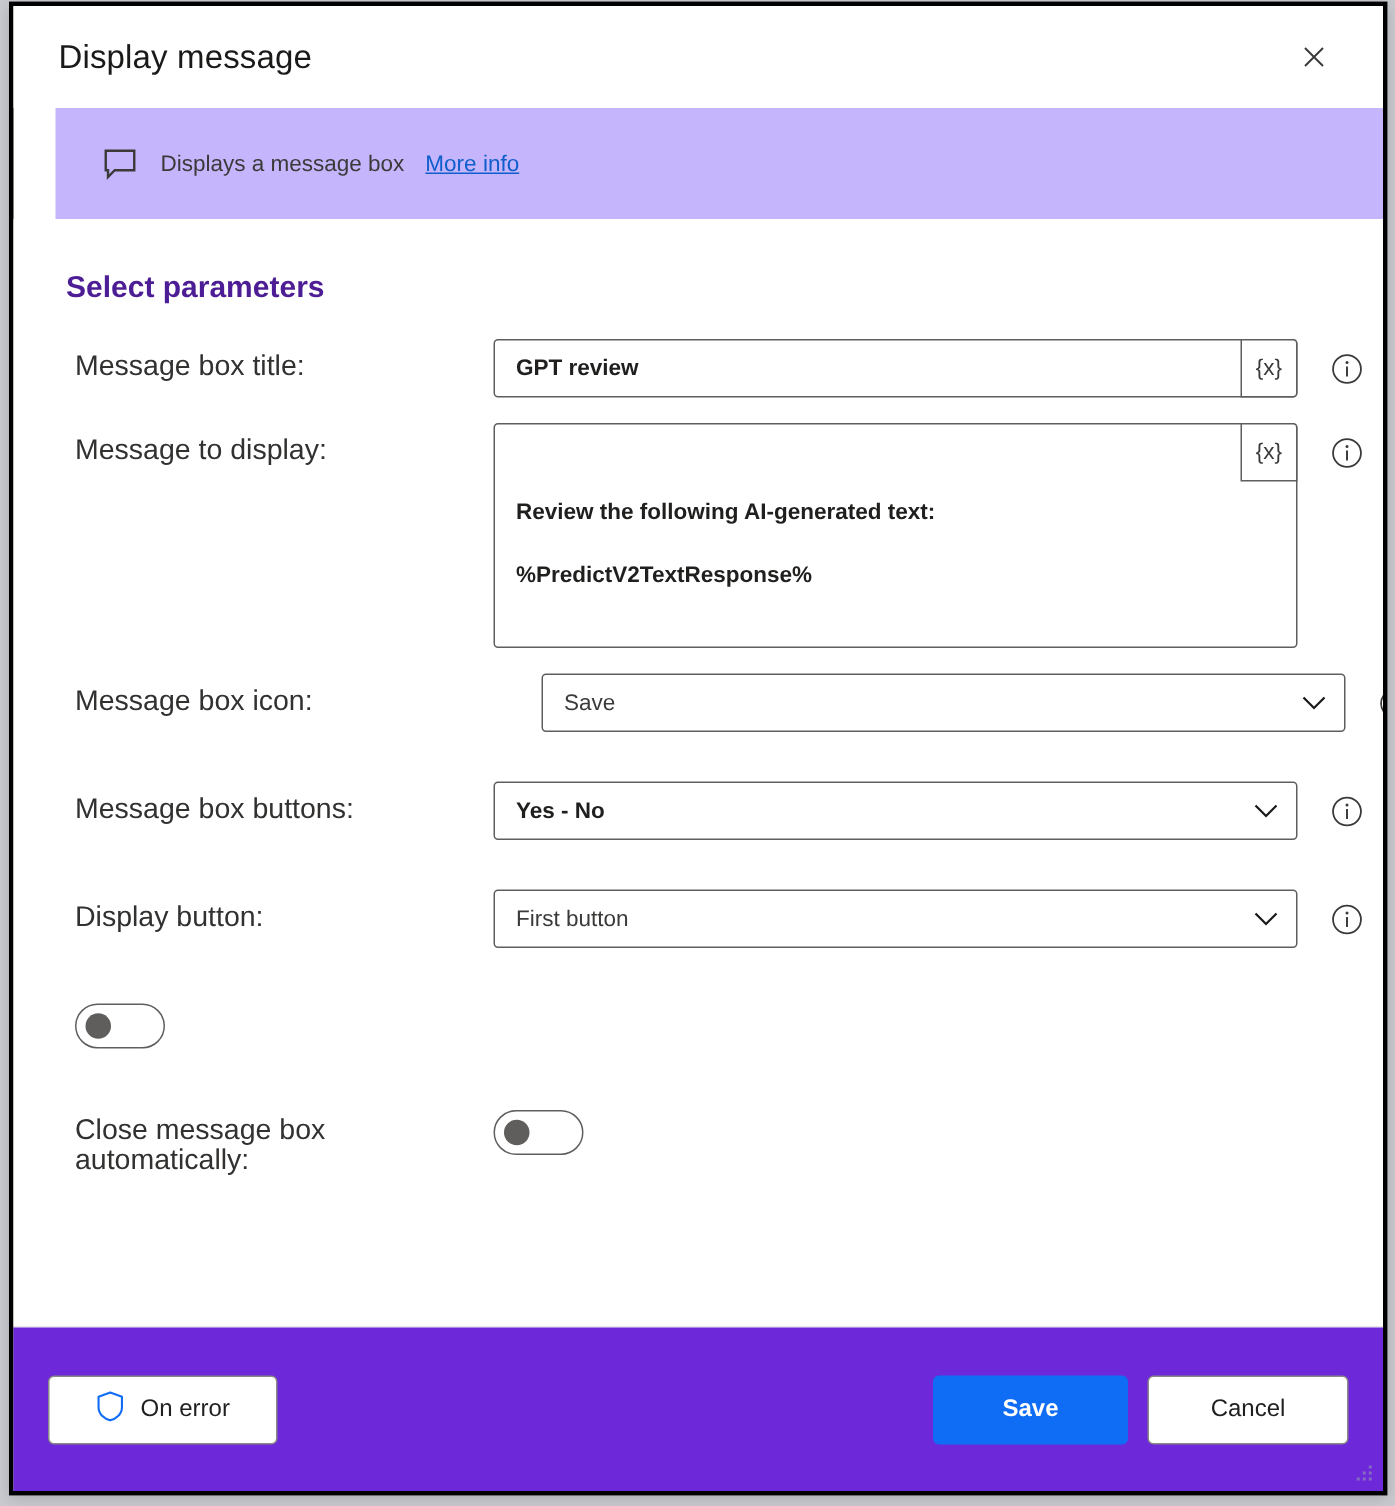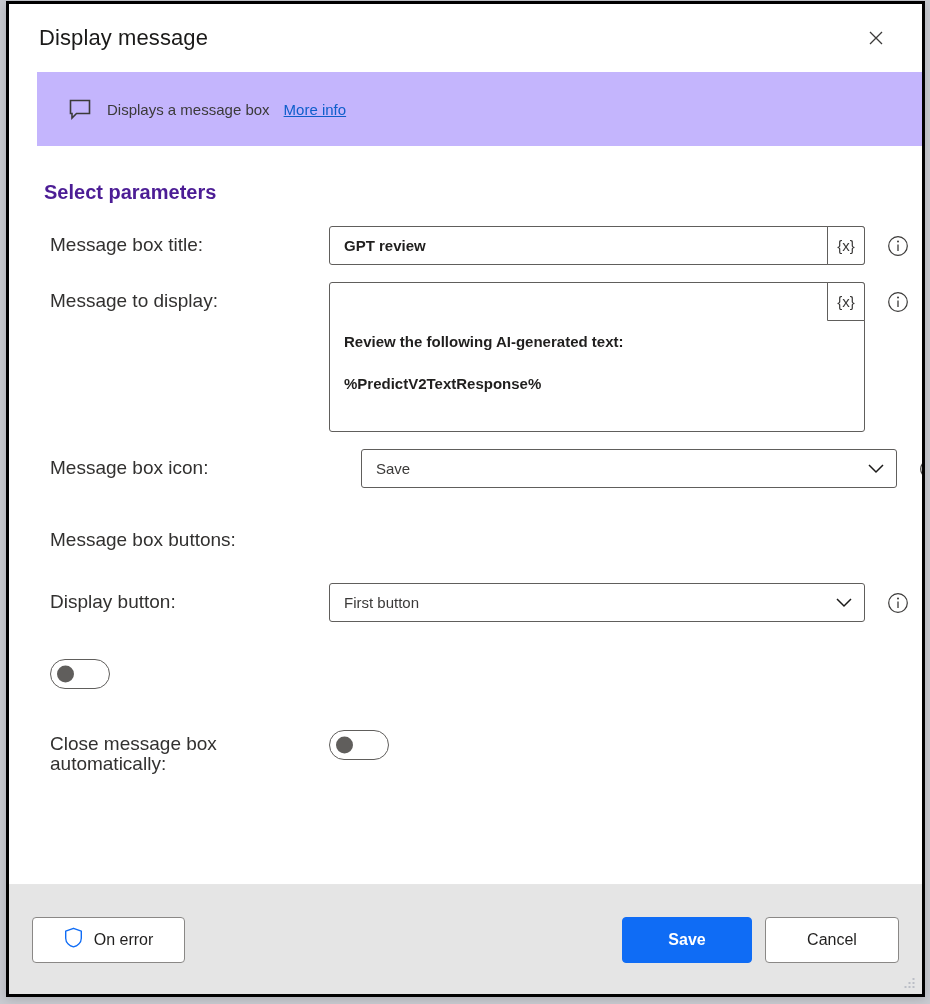--- a/index.html
+++ b/index.html
@@ -195,21 +195,21 @@
   .footer-sep {
     height: 1px;
     background: #e6e6e6;
     flex: 0 0 1px;
   }
   .footer {
     flex: 0 0 109px;
     display: flex;
     align-items: center;
     padding: 0 23px;
-    background: #e5e5e5;
+    background: #6d28d9;
     position: relative;
   }
   .btn {
     height: 46px;
     border-radius: 4px;
     font-size: 16px;
     display: inline-flex;
     align-items: center;
     justify-content: center;
     cursor: pointer;
@@ -323,20 +323,37 @@
               <circle cx="11" cy="11" r="9.3" fill="none" stroke="#3b3a39" stroke-width="1.2"></circle>
               <circle cx="11" cy="6.6" r="1" fill="#3b3a39"></circle>
               <path d="M11 9.4 v6.6" stroke="#3b3a39" stroke-width="1.3" fill="none"></path>
             </svg>
           </span>
         </div>
       </div>
 
       <div class="row" style="margin-bottom:33px;">
         <div class="row-label">Message box buttons:</div>
+        <div class="ctrl-wrap">
+          <div class="field single">
+            <div class="field-value">Yes - No</div>
+            <span class="chevron">
+              <svg width="16" height="10" viewBox="0 0 16 10" aria-hidden="true">
+                <path d="M1 1 L8 8 L15 1" fill="none" stroke="#1b1a19" stroke-width="1.5"></path>
+              </svg>
+            </span>
+          </div>
+          <span class="info-icon">
+            <svg width="22" height="22" viewBox="0 0 22 22" aria-hidden="true">
+              <circle cx="11" cy="11" r="9.3" fill="none" stroke="#3b3a39" stroke-width="1.2"></circle>
+              <circle cx="11" cy="6.6" r="1" fill="#3b3a39"></circle>
+              <path d="M11 9.4 v6.6" stroke="#3b3a39" stroke-width="1.3" fill="none"></path>
+            </svg>
+          </span>
+        </div>
       </div>
 
       <div class="row" style="margin-bottom:32px;">
         <div class="row-label">Display button:</div>
         <div class="ctrl-wrap">
           <div class="field single">
             <div class="field-value placeholderish">First button</div>
             <span class="chevron">
               <svg width="16" height="10" viewBox="0 0 16 10" aria-hidden="true">
                 <path d="M1 1 L8 8 L15 1" fill="none" stroke="#1b1a19" stroke-width="1.5"></path>

